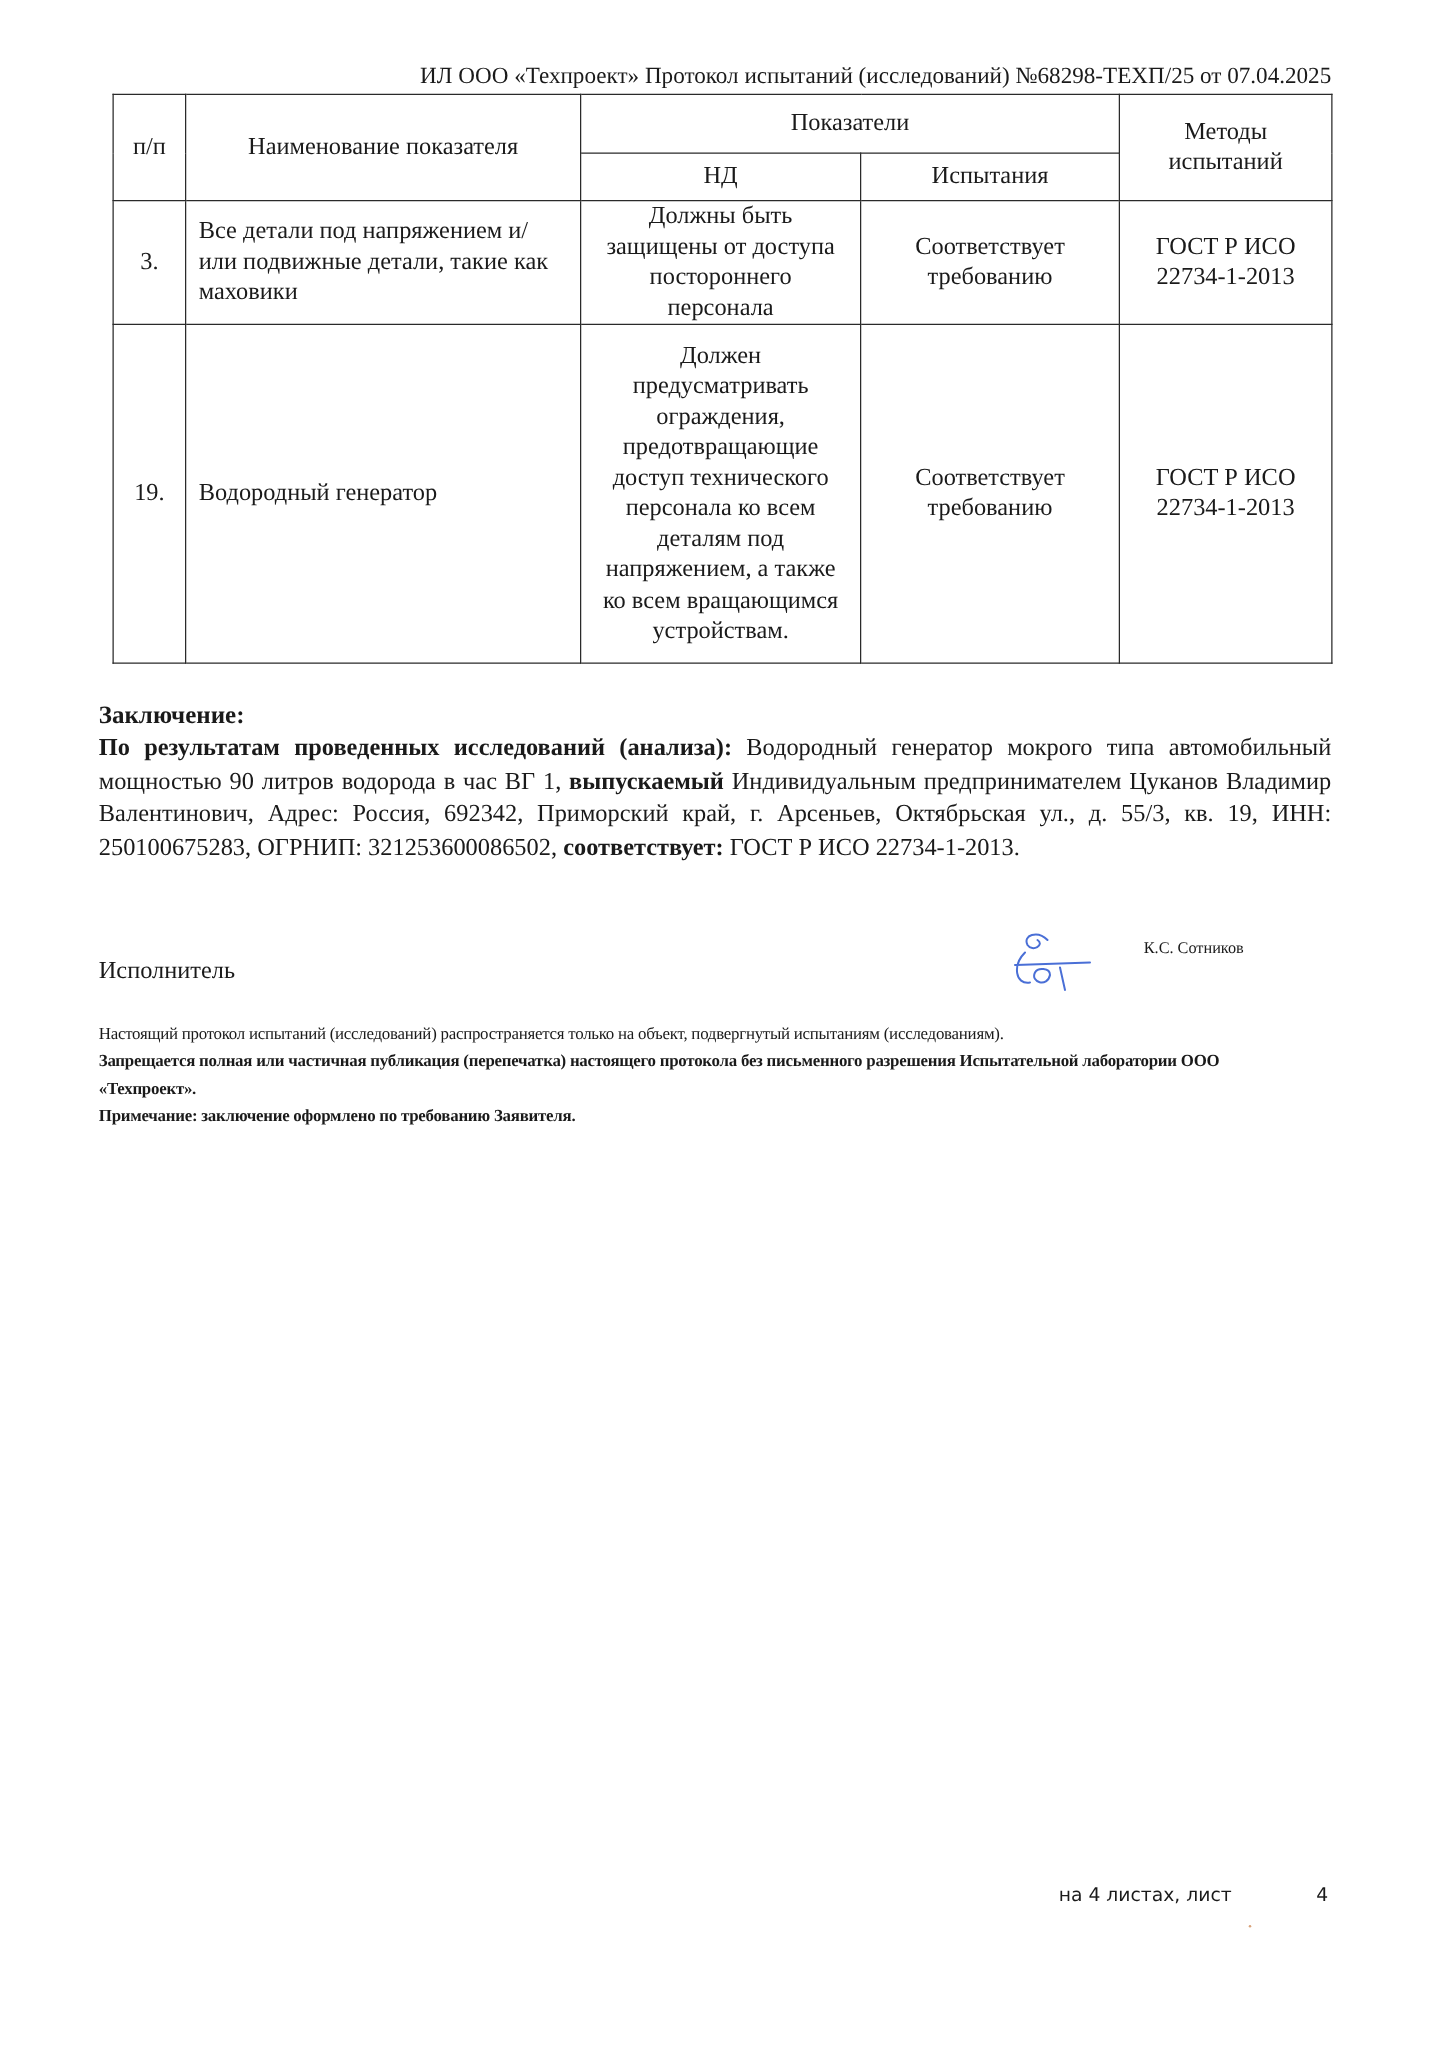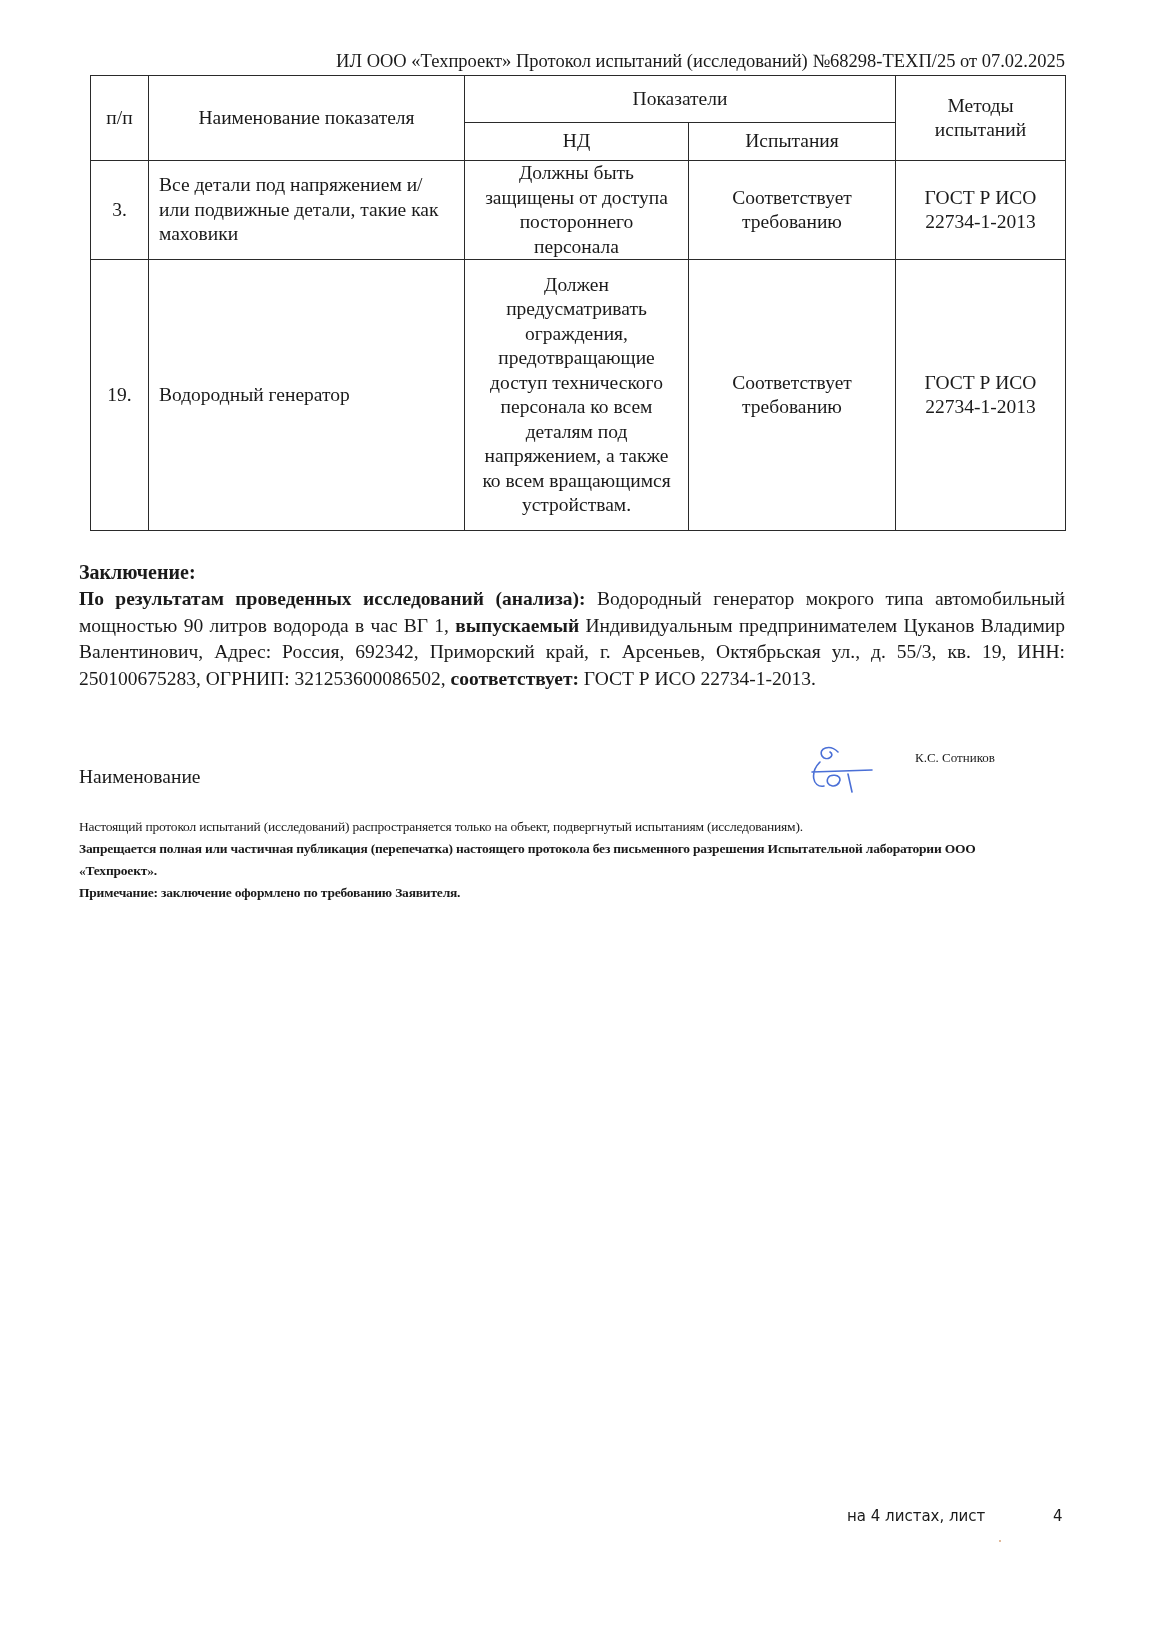--- a/index.html
+++ b/index.html
@@ -23,21 +23,21 @@
   .signer { position: absolute; left: 915px; top: 750px; font-size: 13px; }
   .notes { position: absolute; left: 79px; top: 816px; width: 1000px; font-size: 13.5px; line-height: 22px; letter-spacing: -0.2px; }
   .notes .b { font-weight: bold; }
   .page-count { position: absolute; left: 847px; top: 1507px; font-family: "DejaVu Sans", sans-serif; font-size: 15px; }
   .page-num { position: absolute; left: 1053px; top: 1507px; font-family: "DejaVu Sans", sans-serif; font-size: 15px; }
   .dot { position: absolute; left: 999px; top: 1540px; width: 2px; height: 2px; background: #d9a37a; border-radius: 1px; }
 </style>
 </head>
 <body>
 
-<div class="page-header">ИЛ ООО «Техпроект» Протокол испытаний (исследований)  №68298-ТЕХП/25 от  07.02.2025</div>
+<div class="page-header">ИЛ ООО «Техпроект» Протокол испытаний (исследований)  №68298-ТЕХП/25 от  07.04.2025</div>
 
 <table class="results">
   <colgroup>
     <col style="width:58px">
     <col style="width:316px">
     <col style="width:224px">
     <col style="width:207px">
     <col style="width:170px">
   </colgroup>
   <tbody>
@@ -66,21 +66,21 @@
     <td style="padding:0 20px;"><span>ГОСТ Р ИСО 22734-1-2013</span></td>
   </tr>
 </tbody>
   </table>
 
 <div class="conclusion">
   <h2>Заключение:</h2>
   <p><b>По результатам проведенных исследований (анализа):</b><span> Водородный генератор мокрого типа автомобильный мощностью 90 литров водорода в час ВГ 1, </span><b>выпускаемый</b><span> Индивидуальным предпринимателем Цуканов Владимир Валентинович, Адрес: Россия, 692342, Приморский край, г. Арсеньев, Октябрьская ул., д. 55/3, кв. 19, ИНН: 250100675283, ОГРНИП: 321253600086502, </span><b>соответствует:</b><span> ГОСТ Р ИСО 22734-1-2013.</span></p>
 </div>
 
-<div class="executor">Наименование</div>
+<div class="executor">Исполнитель</div>
 <svg class="signature" viewBox="0 0 70 55">
   <path d="M30 10 C22 2, 10 6, 14 14 C18 20, 28 14, 22 10 M12 20 C2 30, 4 46, 16 44 M4 30 L64 28 M20 36 C16 44, 30 48, 32 38 C32 32, 22 32, 20 36 M40 32 L44 50" fill="none" stroke="#4a6fd6" stroke-width="1.6" stroke-linecap="round"></path>
 </svg>
 <div class="signer">К.С. Сотников</div>
 
 <div class="notes">
   <div>Настоящий протокол испытаний (исследований) распространяется только на объект, подвергнутый испытаниям (исследованиям).</div>
   <div class="b" style="width:910px;">Запрещается полная или частичная публикация (перепечатка) настоящего протокола без письменного разрешения Испытательной лаборатории  ООО «Техпроект».</div>
   <div class="b">Примечание: заключение оформлено по требованию Заявителя.</div>
 </div>

